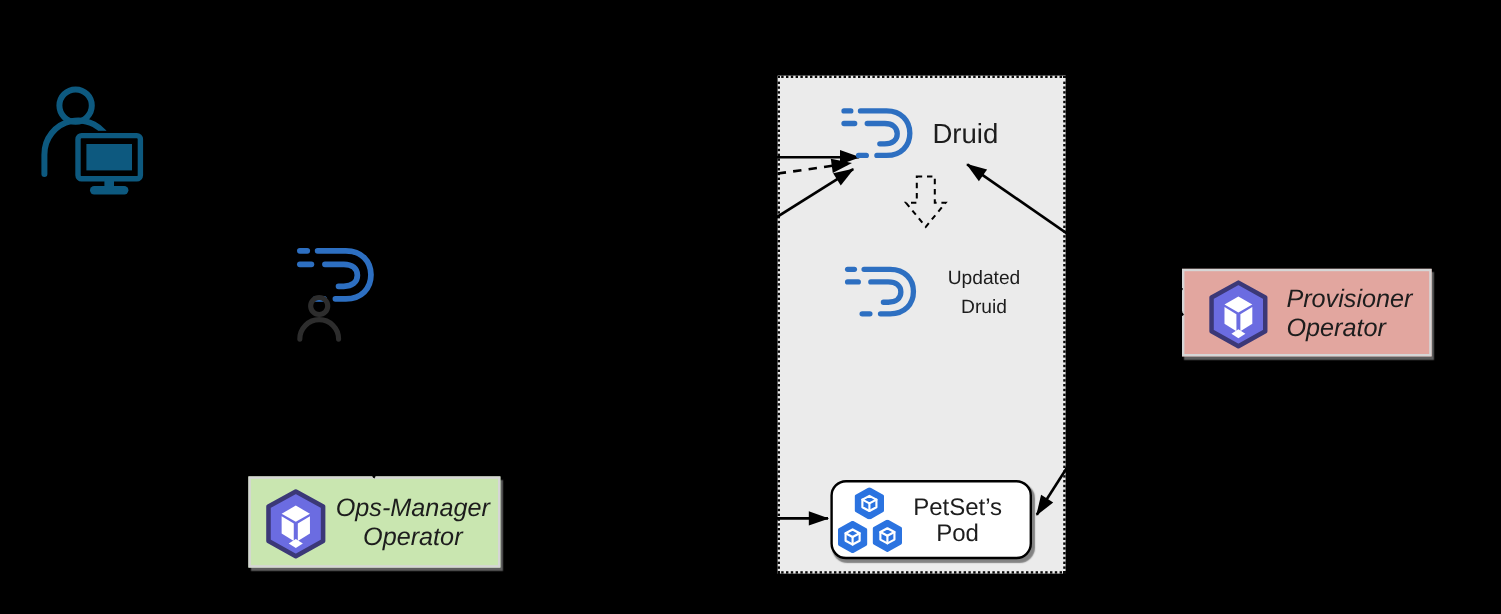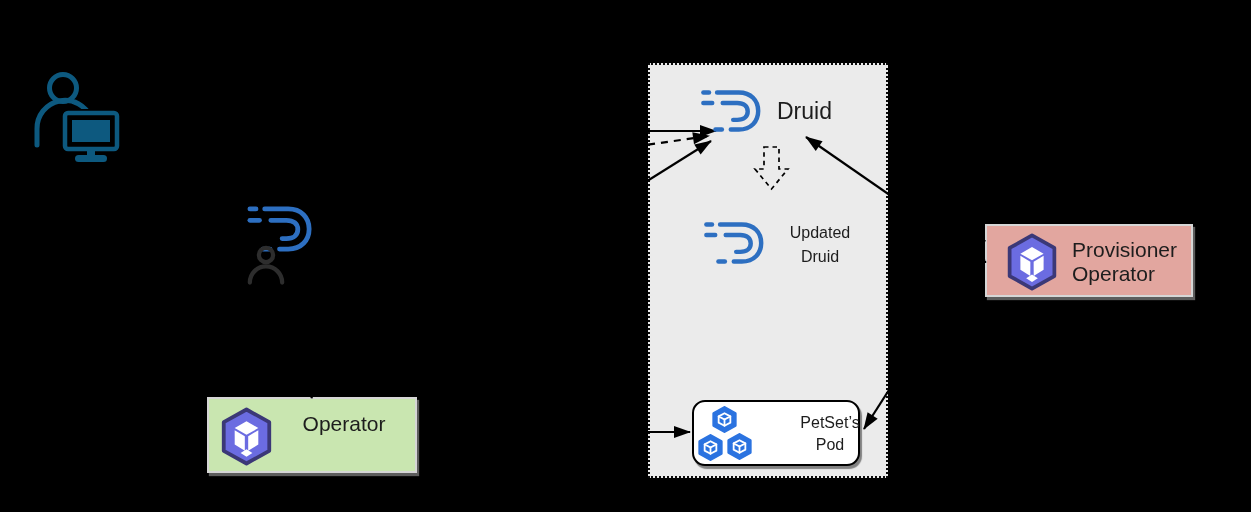--- a/index.html
+++ b/index.html
@@ -11,21 +11,21 @@
                border:2px dotted #0a0a0a;box-sizing:border-box;z-index:1;}
   
   #petset-box{left:692px;top:400px;width:168px;height:66px;background:#fff;
               border:2.5px solid #000;border-radius:13px;box-sizing:border-box;
               box-shadow:2px 3px 1px rgba(0,0,0,0.45);z-index:2;}
   
   .op-box{display:flex;align-items:center;box-sizing:border-box;z-index:2;
           border:2px solid #d6d6d6;box-shadow:2px 3px 1px rgba(170,170,170,0.55);}
   #provisioner-box{left:985px;top:224px;width:208px;height:73px;background:#e2a69f;}
   #opsmanager-box{left:207px;top:397px;width:210px;height:76px;background:#c9e6b0;}
-  .lbl{font-size:21px;line-height:23.5px;color:#1d1d1d;}
+  .lbl{font-size:21px;line-height:23.5px;color:#1d1d1d;font-style:italic;}
   .center{text-align:center;}
   #arrow-layer{left:0;top:0;z-index:3;pointer-events:none;}
   .icon-layer{z-index:4;}
   .edge{stroke:#000;stroke-width:2.2px;fill:none;}
   .edge.dashed{stroke-dasharray:7 6;}
 </style>
 </head>
 <body>
 
 <div id="canvas">
@@ -77,20 +77,21 @@
       <div>Provisioner</div>
       <div>Operator</div>
     </div>
   </div>
 
   <div id="opsmanager-box" class="abs op-box">
     <svg class="abs" style="left:9px;top:8px" width="57" height="59">
       <use href="#sym-operator" width="57" height="59"></use>
     </svg>
     <div class="abs lbl center" style="left:65px;top:13px;width:140px">
+      <div>Ops-Manager</div>
       <div>Operator</div>
     </div>
   </div>
 
   <svg id="arrow-layer" class="abs" width="1251" height="512">
     <defs>
       <marker id="ah" markerUnits="userSpaceOnUse" markerWidth="20" markerHeight="15" refX="17" refY="7" orient="auto">
         <path d="M1,1 L18,7 L1,13 Z" fill="#000"></path>
       </marker>
     </defs>
@@ -141,18 +142,18 @@
 
   <svg class="abs icon-layer" style="left:711px;top:406px" width="27" height="27">
     <use href="#sym-pod" width="27" height="27"></use>
   </svg>
   <svg class="abs icon-layer" style="left:697px;top:434px" width="27" height="27">
     <use href="#sym-pod" width="27" height="27"></use>
   </svg>
   <svg class="abs icon-layer" style="left:726px;top:433px" width="27" height="27">
     <use href="#sym-pod" width="27" height="27"></use>
   </svg>
-  <div class="abs icon-layer center" style="left:784px;top:412px;width:92px;font-size:16px;line-height:22px">
+  <div class="abs icon-layer center" style="left:752px;top:412px;width:92px;font-size:20px;line-height:22px">
     <div>PetSet’s</div>
     <div>Pod</div>
   </div>
 
 </div>
 
 </body></html>

